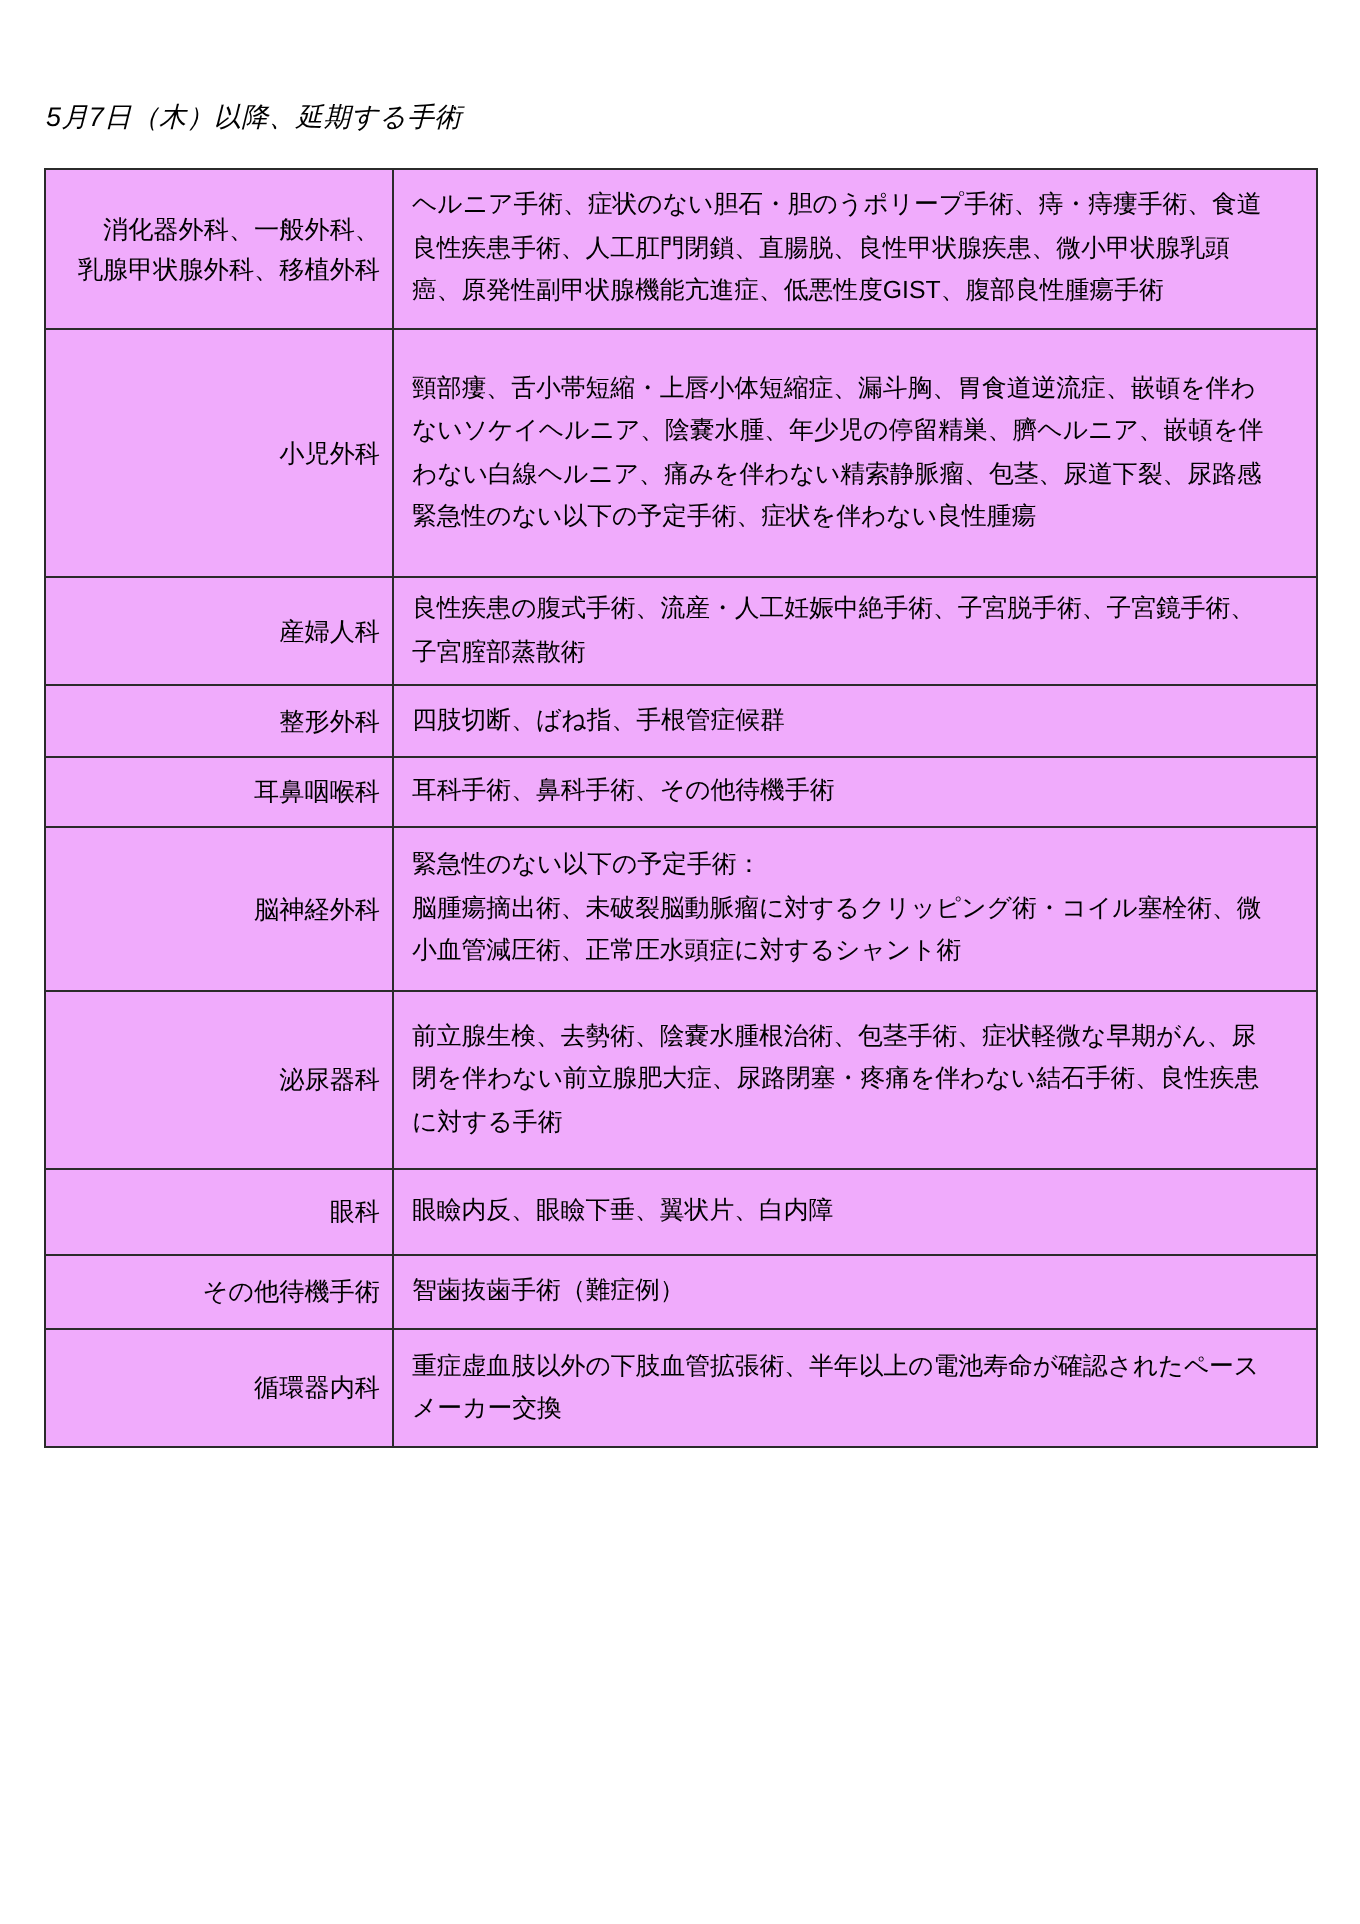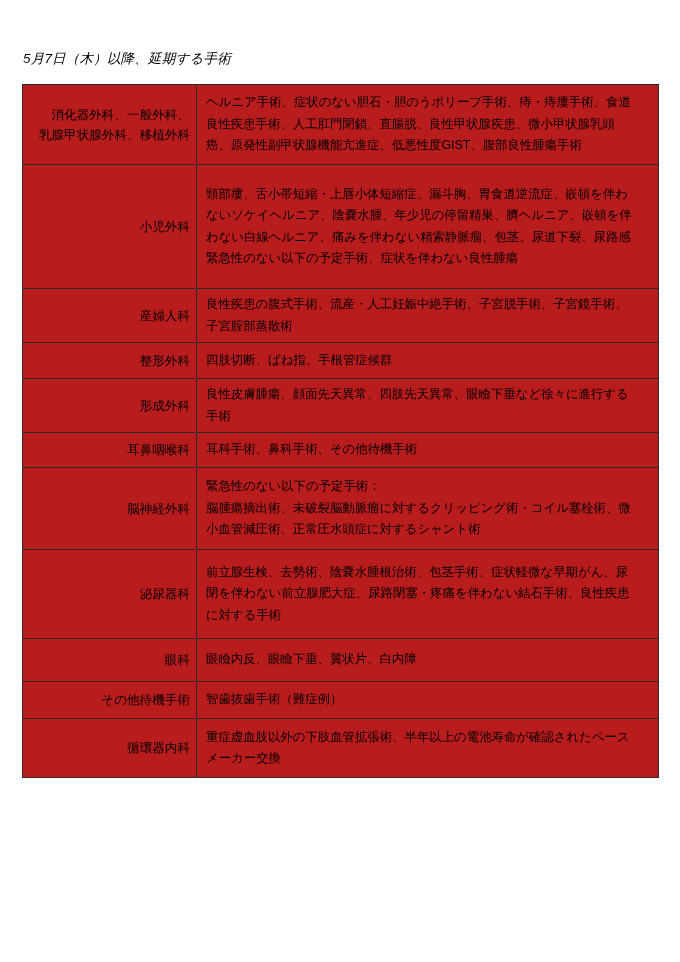--- a/index.html
+++ b/index.html
@@ -42,21 +42,21 @@
     top: 84px;
     width: 636px;
     border-collapse: collapse;
     table-layout: fixed;
     border: 1.1px solid #2b2b2b;
   }
   .surgery-table td {
     border: 1.1px solid #2b2b2b;
     vertical-align: middle;
     padding: 0;
-    background: #b91c1c;
+    background: #f0abfc;
   }
   td.dept {
     width: 174px;
     text-align: right;
     font-size: 12.6px;
     line-height: 20px;
     padding: 4px 6px;
     box-sizing: border-box;
   }
   td.proc {
@@ -130,29 +130,20 @@
           </td>
         </tr>
         <tr class="r-ortho">
           <td class="dept">
             <span class="dept-line">整形外科</span>
           </td>
           <td class="proc">
             <span class="proc-line">四肢切断、ばね指、手根管症候群</span>
           </td>
         </tr>
-        <tr class="r-plastic">
-          <td class="dept">
-            <span class="dept-line">形成外科</span>
-          </td>
-          <td class="proc">
-            <span class="proc-line">良性皮膚腫瘍、顔面先天異常、四肢先天異常、眼瞼下垂など徐々に進行する</span>
-            <span class="proc-line">手術</span>
-          </td>
-        </tr>
         <tr class="r-ent">
           <td class="dept">
             <span class="dept-line">耳鼻咽喉科</span>
           </td>
           <td class="proc">
             <span class="proc-line">耳科手術、鼻科手術、その他待機手術</span>
           </td>
         </tr>
         <tr class="r-neuro">
           <td class="dept">

